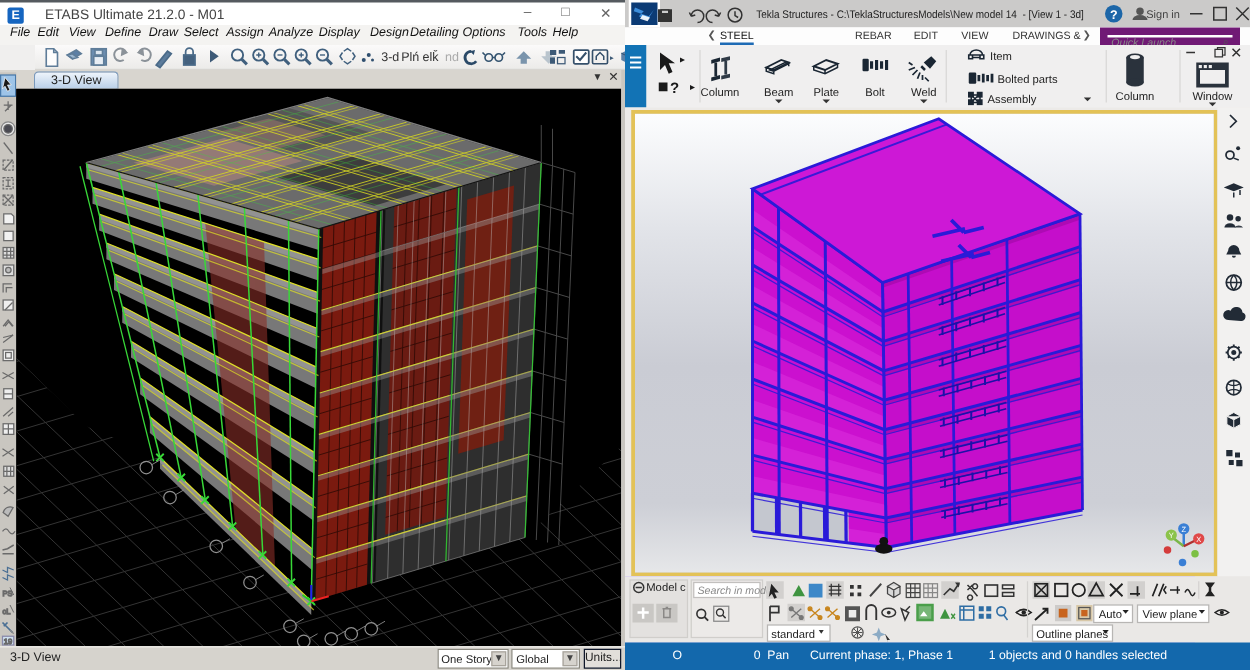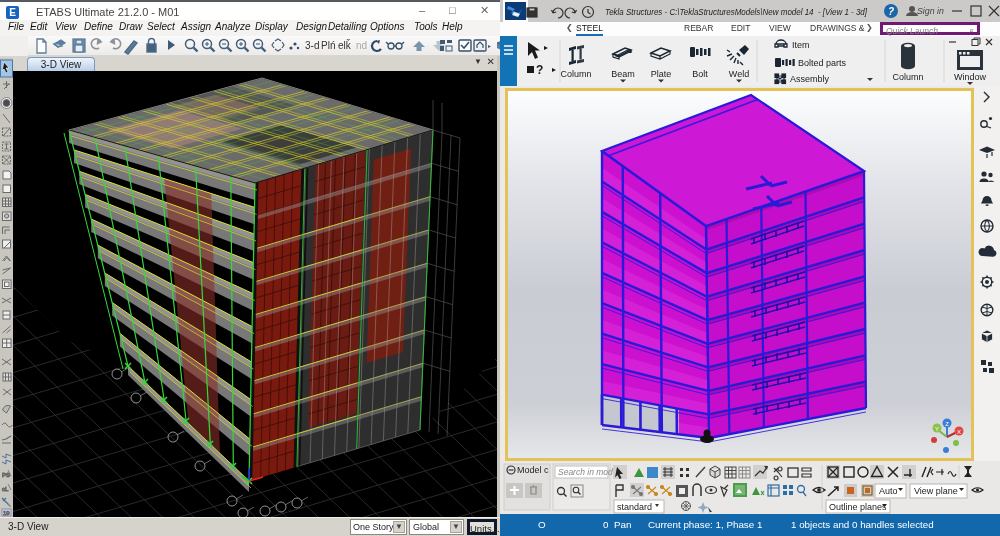--- a/index.html
+++ b/index.html
@@ -17,21 +17,21 @@
 #e-menu span { position:absolute; top:1px; }
 #e-tool { left:0; top:36px; width:500px; height:20px; background:linear-gradient(#fbfafa,#ecebe9); border-bottom:1px solid #d8d6d2;margin-left:28px; }
 #e-tabbar { left:0; top:56px; width:500px; height:15px; background:#d8d5cf; }
 #e-tab { position:absolute; left:27px; top:1px; width:68px; height:14px; background:linear-gradient(#eef4fb,#b9cfe8); border:1px solid #7a99bc; border-bottom:none; border-radius:4px 4px 0 0; font-size:10px; color:#222; text-align:center; line-height:13px; }
 #e-strip { left:0; top:58px; width:13px; height:459px; background:#c9c6c0; }
 #e-view { left:13px; top:71px; width:484px; height:446px; background:#000; }
 #e-status { left:0; top:517px; width:500px; height:19px; background:#d6d3cd; border-top:1px solid #efeeea; font-size:10px; color:#222; }
 
 
 #tekla { left:500px; top:0; width:500px; height:536px; background:#eceae8; }
-#t-title { left:0; top:0; width:500px; height:22px; background:#ffffff; font-size:11px; color:#222;font-style:italic; }
+#t-title { left:0; top:0; width:500px; height:22px; background:#ffffff; font-size:11px; color:#222; }
 #t-tabs { left:0; top:22px; width:500px; height:14px; background:#fdfdfd; font-size:8.5px; color:#333; }
 #t-ribbon { left:0; top:36px; width:500px; height:50px; background:#f0efee; }
 #t-view { left:5px; top:88px; width:469px; height:373px; border:3px solid #e3c257; background:#d6d8de; }
 #t-side { left:474px; top:86px; width:26px; height:375px; background:#f1f0ef; }
 #t-bottom { left:0; top:461px; width:456px; height:53px; background:#c4b5fd; }
 #t-status { left:0; top:514px; width:500px; height:22px; background:#1368ac; color:#fff; font-size:9.8px; }
 </style>
 </head>
 <body>
 <div id="root">
@@ -524,21 +524,21 @@
 <line x1="236" y1="410" x2="236" y2="397" stroke="#2222ee"></line>
 <line x1="236" y1="410" x2="250" y2="406" stroke="#ee2222"></line>
 <line x1="236" y1="410" x2="229" y2="405" stroke="#22cc22"></line>
 </g>
 </svg></div>
     <div class="abs" style="left:497px;top:56px;width:3px;height:461px;background:#c9c6c0;"></div>
     <div id="e-status" class="abs">
       <span style="position:absolute;left:8px;top:3px;">3-D View</span>
       <span style="position:absolute;left:350px;top:1px;width:57px;height:16px;background:#fff;border:1px solid #8a887f;font-size:9px;padding:2px 2px;">One Story<span style="position:absolute;right:1px;top:1px;width:12px;height:12px;background:#d6d3cd;border:1px solid #a8a49c;text-align:center;line-height:10px;color:#444;font-size:8px;">▼</span></span>
       <span style="position:absolute;left:409px;top:1px;width:55px;height:16px;background:#fff;border:1px solid #8a887f;font-size:9px;padding:2px 3px;">Global<span style="position:absolute;right:1px;top:1px;width:12px;height:12px;background:#d6d3cd;border:1px solid #a8a49c;text-align:center;line-height:10px;color:#444;font-size:8px;">▼</span></span>
-      <span style="position:absolute;left:467px;top:1px;width:30px;height:16px;background:#e2dfda;border:3px solid #0f172a;font-size:9.5px;text-align:center;line-height:14px;">Units...</span>
+      <span style="position:absolute;left:467px;top:1px;width:30px;height:16px;background:#e2dfda;border:1px solid #0f172a;font-size:9.5px;text-align:center;line-height:14px;">Units...</span>
     </div>
   </div>
   <div id="tekla" class="abs">
     <div id="t-title" class="abs">
       <svg width="500" height="22" viewBox="0 0 500 22">
         <rect width="500" height="22" fill="#cbcac9"></rect>
         <rect x="3" y="0" width="25" height="22" fill="#fff"></rect>
         <rect x="5" y="2" width="21" height="18" fill="#0c3b75"></rect>
         <path d="M8 6 l7 3 -2 2 6 2 4 -5 -5 8 -7 -3 2 -2 -6 -2z" fill="#3e8edb"></path>
         <path d="M12 15 l6 2 2 -3 -6 -2z" fill="#fff" opacity="0.9"></path>
@@ -563,21 +563,21 @@
     </div>
     <div id="t-tabs" class="abs">
       <span style="position:absolute;left:66px;top:1px;color:#555;font-size:8px;">❮</span>
       <span style="position:absolute;left:76px;top:1px;color:#111;border-bottom:2px solid #1e6bb5;padding-bottom:1px;">STEEL</span>
       <span style="position:absolute;left:122px;top:1px;margin-top:16px;">CONCRETE</span>
       <span style="position:absolute;left:184px;top:1px;">REBAR</span>
       <span style="position:absolute;left:231px;top:1px;">EDIT</span>
       <span style="position:absolute;left:269px;top:1px;">VIEW</span>
       <span style="position:absolute;left:310px;top:1px;">DRAWINGS &amp;</span>
       <span style="position:absolute;left:366px;top:1px;color:#555;font-size:8px;">❯</span>
-      <span style="position:absolute;left:380px;top:0px;width:100px;height:13px;border:3px solid #701a75;background:#fff;color:#888;font-style:italic;font-size:8.5px;padding:1px 3px;">Quick Launch<span style="position:absolute;right:3px;top:0;color:#555;font-style:normal;">⌕</span></span>
+      <span style="position:absolute;left:380px;top:0px;width:112px;height:13px;border:6px solid #701a75;background:#fff;color:#888;font-style:italic;font-size:8.5px;padding:1px 3px;">Quick Launch<span style="position:absolute;right:3px;top:0;color:#555;font-style:normal;">⌕</span></span>
     </div>
     <div id="t-ribbon" class="abs">
       <svg width="500" height="50" viewBox="0 0 500 50" style="position:absolute;left:0;top:0;">
         <rect width="500" height="50" fill="#f0efef"></rect>
         <rect x="0" y="0" width="17" height="50" fill="#1273b5"></rect>
         <path d="M4 10 h9 M4 14 h9 M4 18 h9" stroke="#fff" stroke-width="1.6"></path>
         <path d="M28 6 l0 14 4 -4 3 7 3 -1.5 -3 -7 5 0z" fill="#1a1a1a"></path>
         <path d="M44 10 l4 2 -4 2z" fill="#1a1a1a"></path>
         <rect x="27" y="30" width="7" height="7" fill="#1a1a1a"></rect>
         <text x="36" y="38" font-size="12" font-weight="bold" fill="#1a1a1a" font-family="Liberation Sans">?</text>

